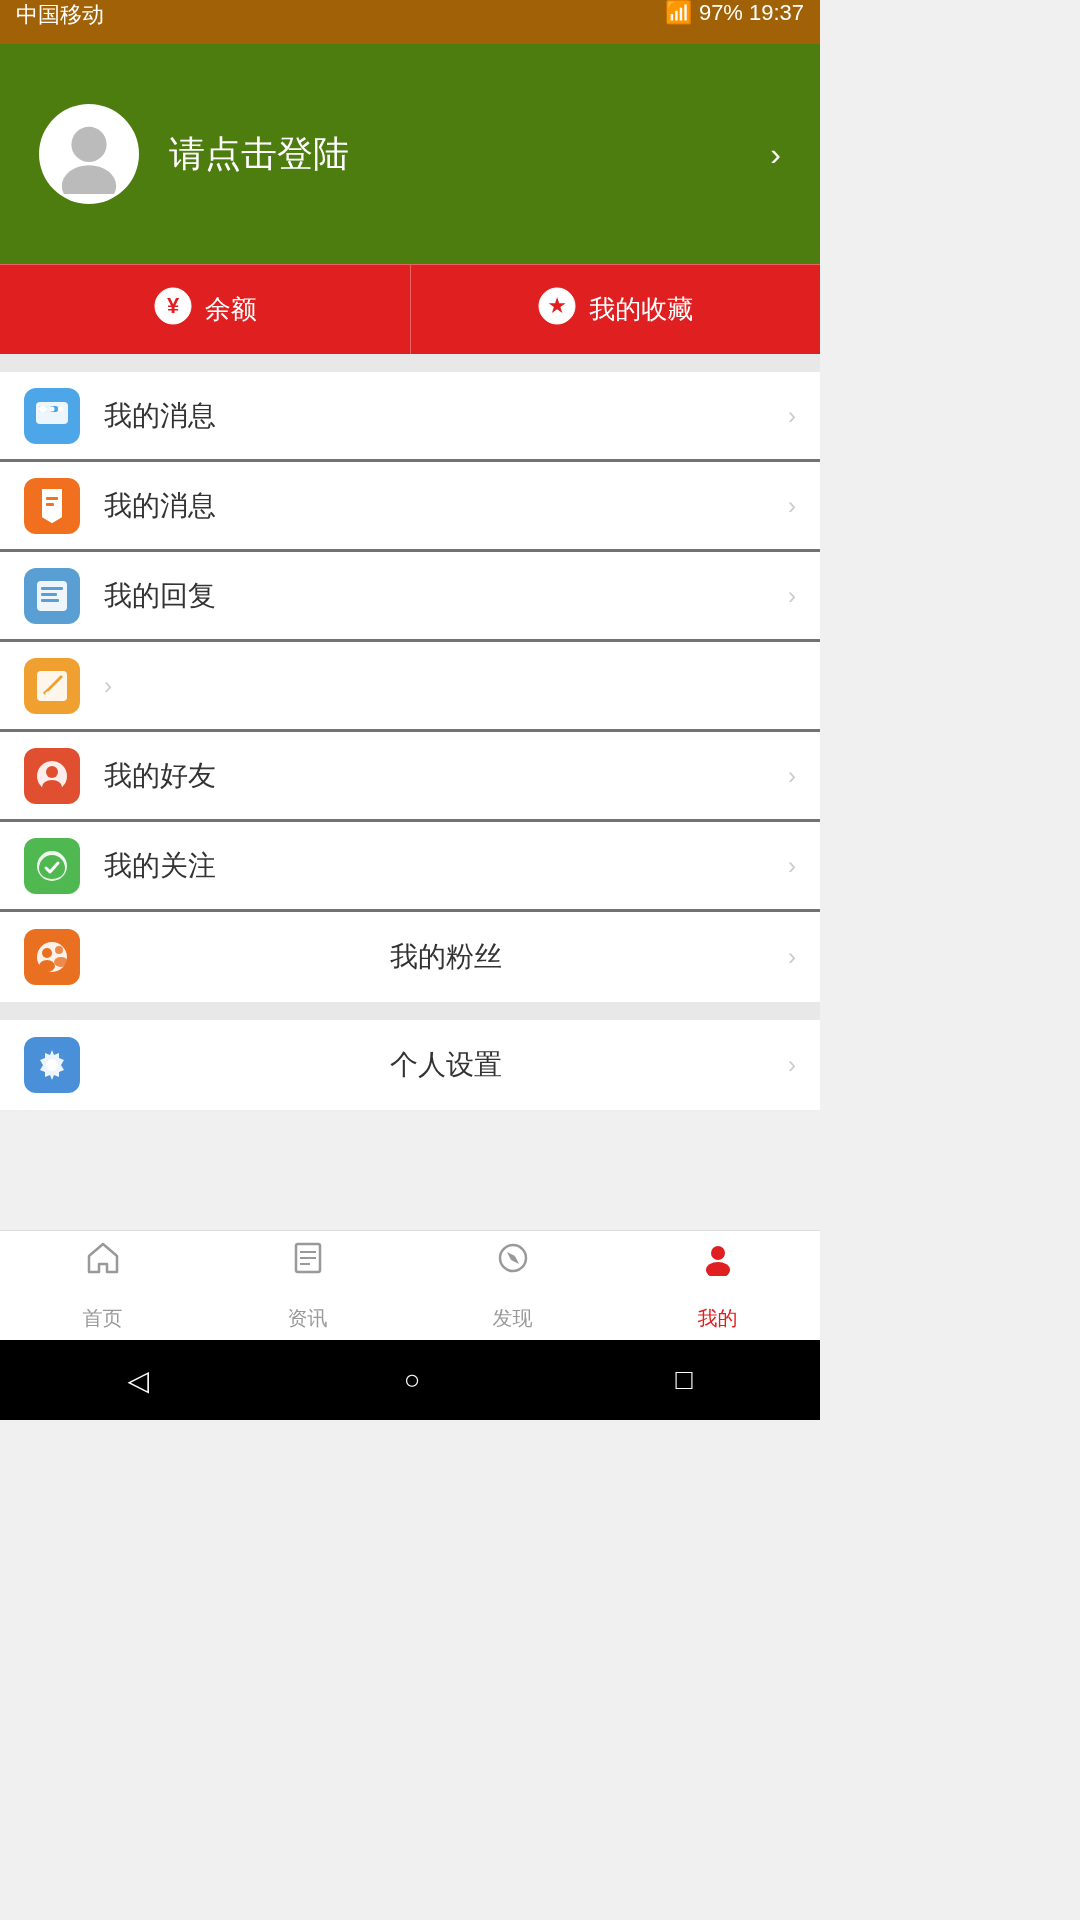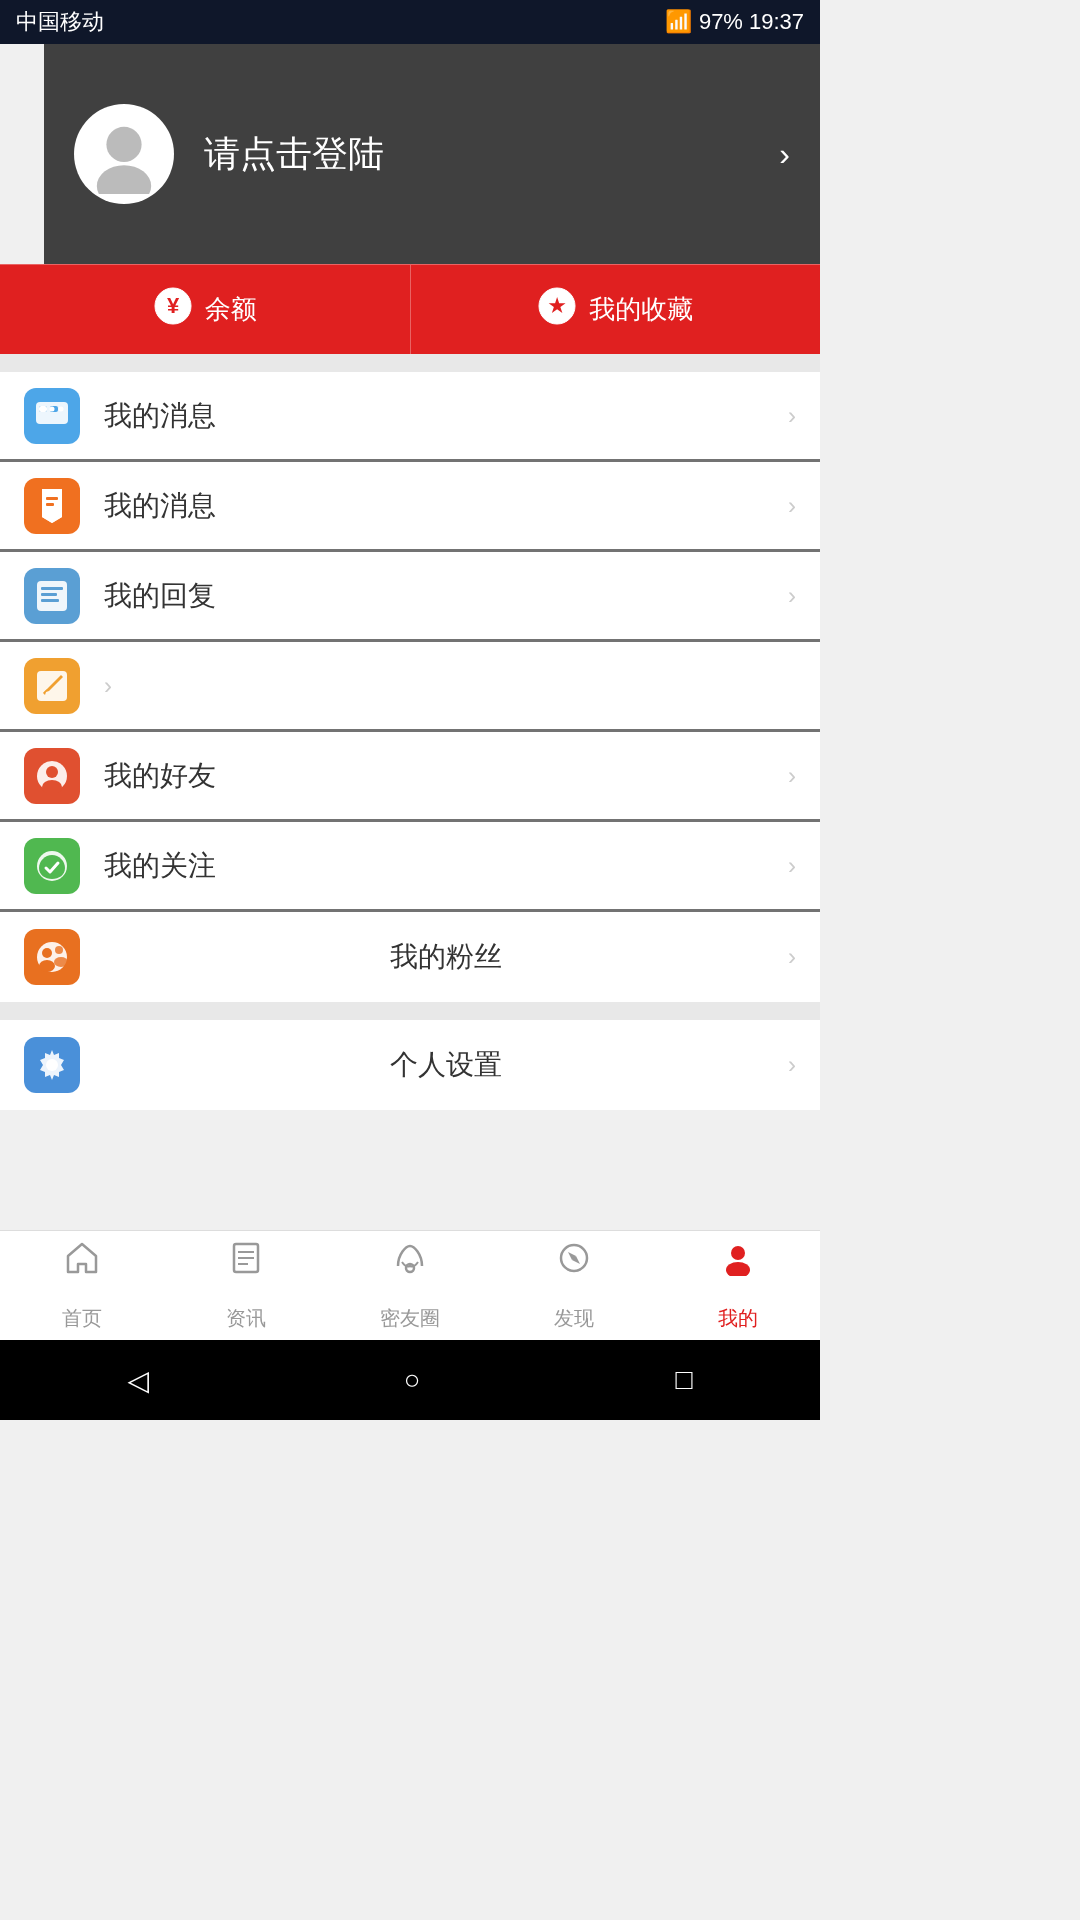--- a/index.html
+++ b/index.html
@@ -8,42 +8,41 @@
       width: 820px;
       height: 1420px;
       background: #f0f0f0;
       font-family: 'PingFang SC', 'Hiragino Sans GB', 'Microsoft YaHei', sans-serif;
       overflow: hidden;
       position: relative;
     }
 
     
     .status-bar {
-      background: #0f172a;
+      background: #a16207;
       color: #fff;
       height: 44px;
       display: flex;
-      align-items: center;
+      align-items: flex-start;
       justify-content: space-between;
       padding: 0 16px;
       font-size: 24px;
     }
     .status-left { font-size: 22px; }
     .status-right { display: flex; align-items: center; gap: 6px; font-size: 22px; }
 
     
     .profile-header {
-      background: #404040;
+      background: #4d7c0f;
       height: 220px;
       display: flex;
       align-items: center;
-      padding: 0 30px;
+      padding: 0 39px;
       cursor: pointer;
       position: relative;
-      margin-left: 44px;
     }
     .avatar-wrap {
       width: 100px;
       height: 100px;
       border-radius: 50%;
       background: #fff;
       display: flex;
       align-items: center;
       justify-content: center;
       overflow: hidden;
@@ -375,30 +374,20 @@
       <svg width="36" height="36" viewBox="0 0 36 36">
         <rect x="6" y="4" width="24" height="28" rx="2" fill="none" stroke="#999" stroke-width="2.5"></rect>
         <line x1="10" y1="12" x2="26" y2="12" stroke="#999" stroke-width="2"></line>
         <line x1="10" y1="18" x2="26" y2="18" stroke="#999" stroke-width="2"></line>
         <line x1="10" y1="24" x2="20" y2="24" stroke="#999" stroke-width="2"></line>
       </svg>
     </span>
     <span class="nav-label">资讯</span>
   </div>
 
-  <div class="nav-item">
-    <span class="nav-icon">
-      <svg width="36" height="36" viewBox="0 0 36 36">
-        <path d="M6 26 C6 14 14 6 18 6 C22 6 30 14 30 26" fill="none" stroke="#999" stroke-width="2.5"></path>
-        <circle cx="18" cy="28" r="4" fill="none" stroke="#999" stroke-width="2.5"></circle>
-        <path d="M10 22 Q14 28 18 26 Q22 28 26 22" fill="none" stroke="#999" stroke-width="2"></path>
-      </svg>
-    </span>
-    <span class="nav-label">密友圈</span>
-  </div>
 
   <div class="nav-item">
     <span class="nav-icon">
       <svg width="36" height="36" viewBox="0 0 36 36">
         <circle cx="18" cy="18" r="13" fill="none" stroke="#999" stroke-width="2.5"></circle>
         <circle cx="18" cy="18" r="2" fill="#999"></circle>
         <path d="M12 12 L16 20 L20 16 Z" fill="#999"></path>
         <path d="M24 24 L20 16 L16 20 Z" fill="#999"></path>
       </svg>
     </span>

